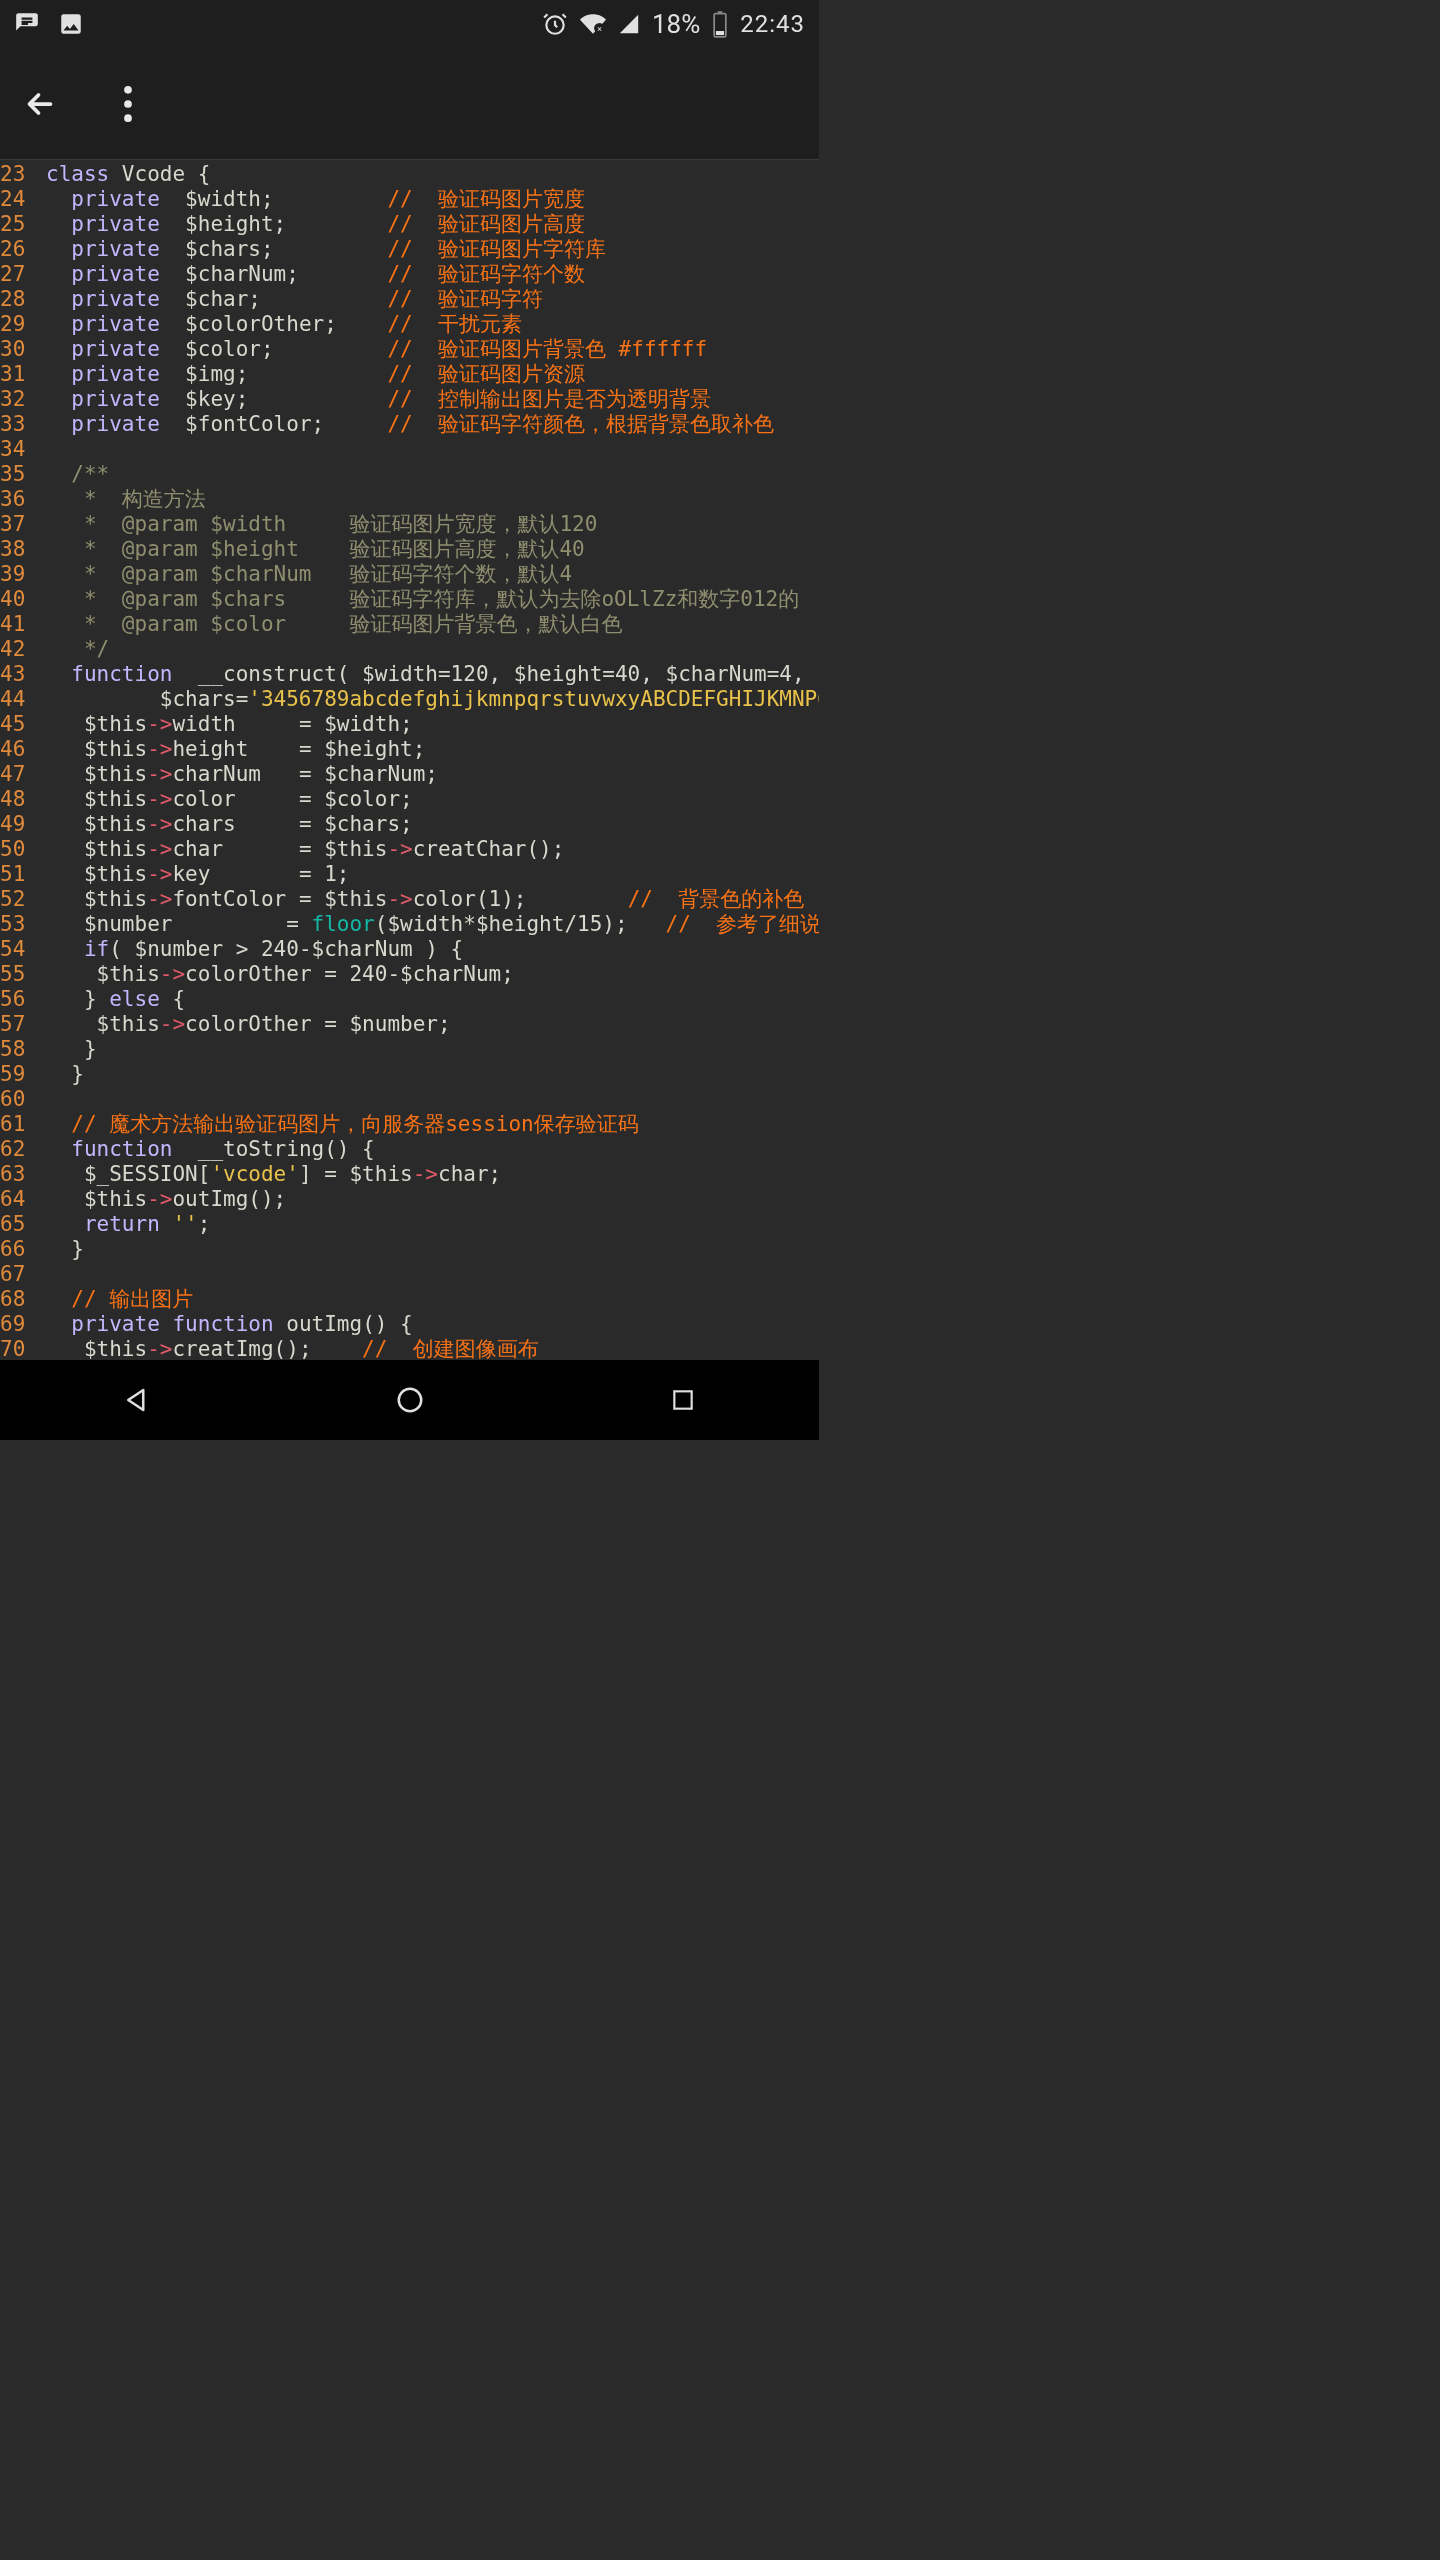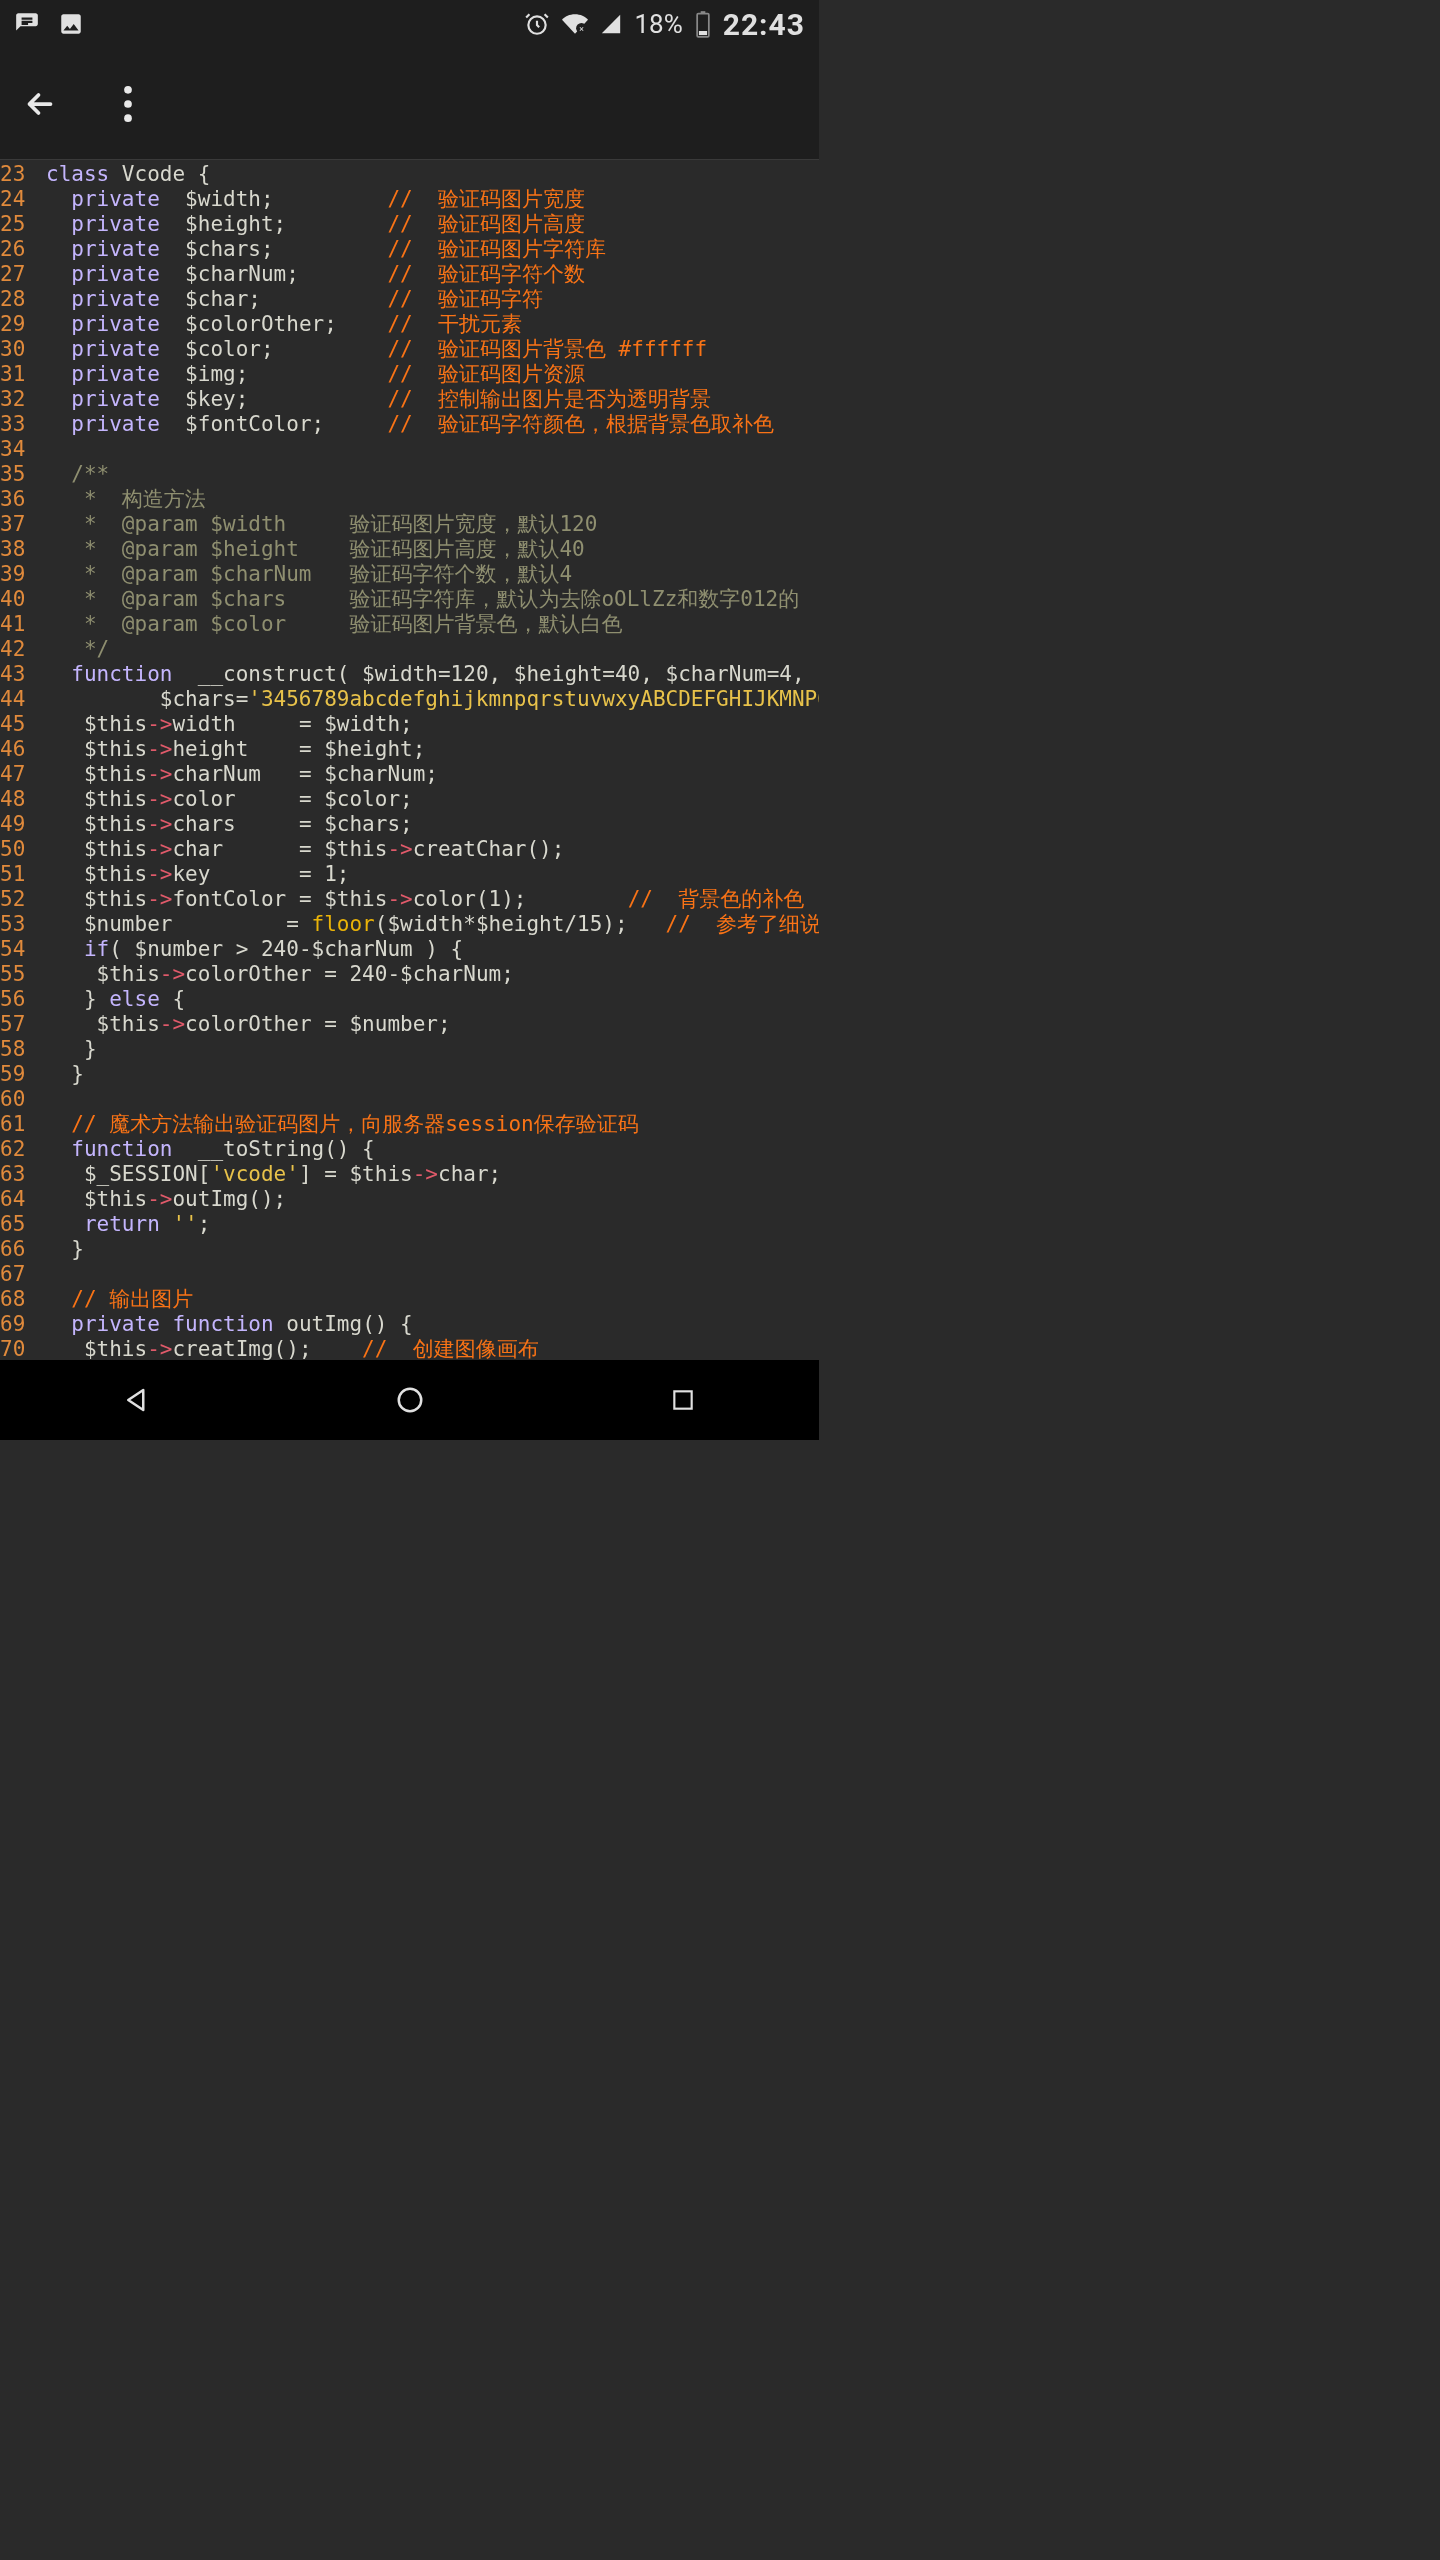--- a/index.html
+++ b/index.html
@@ -19,21 +19,21 @@
     display: flex;
     align-items: center;
     padding: 0 14px;
     font-size: 26px;
     font-weight: 400;
     color: #e0e0e0;
   }
   .status-left { display: flex; gap: 18px; align-items: center; }
   .status-right { margin-left: auto; display: flex; gap: 12px; align-items: center; }
   .status-right .pct { font-size: 26px; text-align: right; }
-  .status-right .clock { font-size: 30px; font-weight: 700; letter-spacing: 1px; }
+  .status-right .clock { font-size: 24px; font-weight: 400; letter-spacing: 1px; }
   .sb-icon { display: inline-flex; align-items: center; justify-content: center; }
   
   .app-bar {
     height: 112px;
     background: #1e1e1e;
     display: flex;
     align-items: center;
     padding: 0 16px;
     border-bottom: 1px solid #3a3a3a;
   }
@@ -61,21 +61,21 @@
     user-select: none;
   }
   .code { flex: 1; color: #d8d8ce; }
   
   .kw   { color: #c4b5fd; }   
   .id   { color: #d8d8ce; }   
   .arr  { color: #e05a6a; }   
   .cm   { color: #f97316; margin-top: 39px; }   
   .cmg  { color: #8f8f70; }   
   .str  { color: #e8c24a; }   
-  .fn   { color: #eab308; }
+  .fn   { color: #14b8a6; }
   
   .nav-bar {
     position: absolute;
     bottom: 0; left: 0; right: 0;
     height: 80px;
     background: #000;
     display: flex;
     align-items: center;
     justify-content: space-around;
   }

